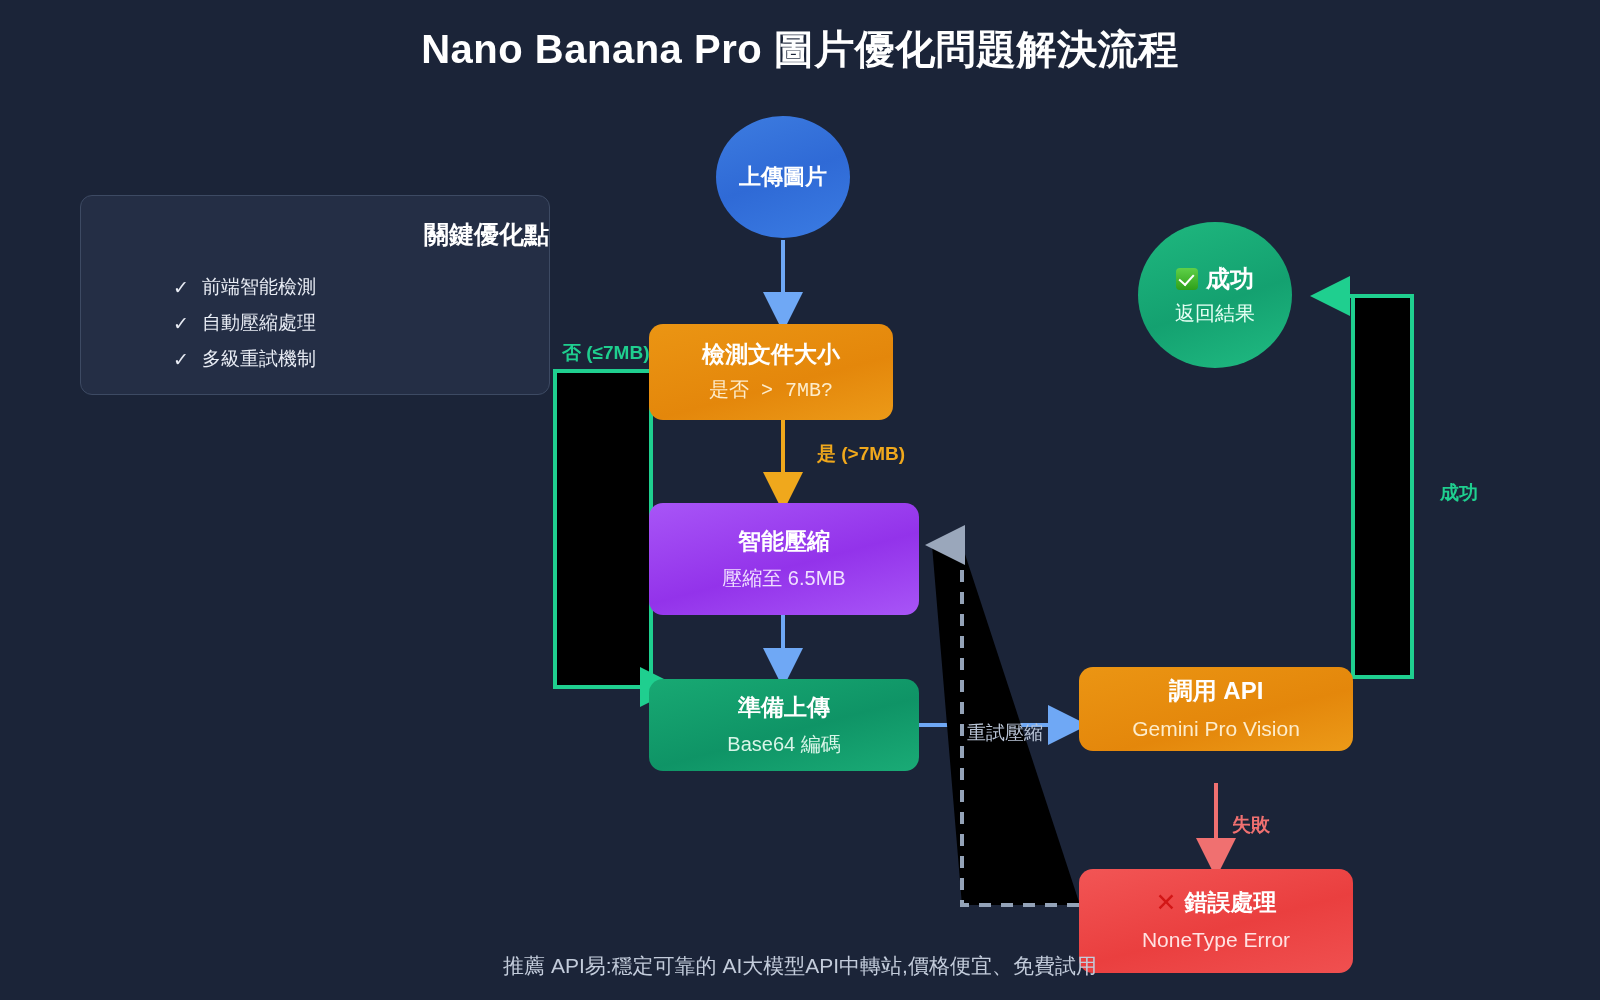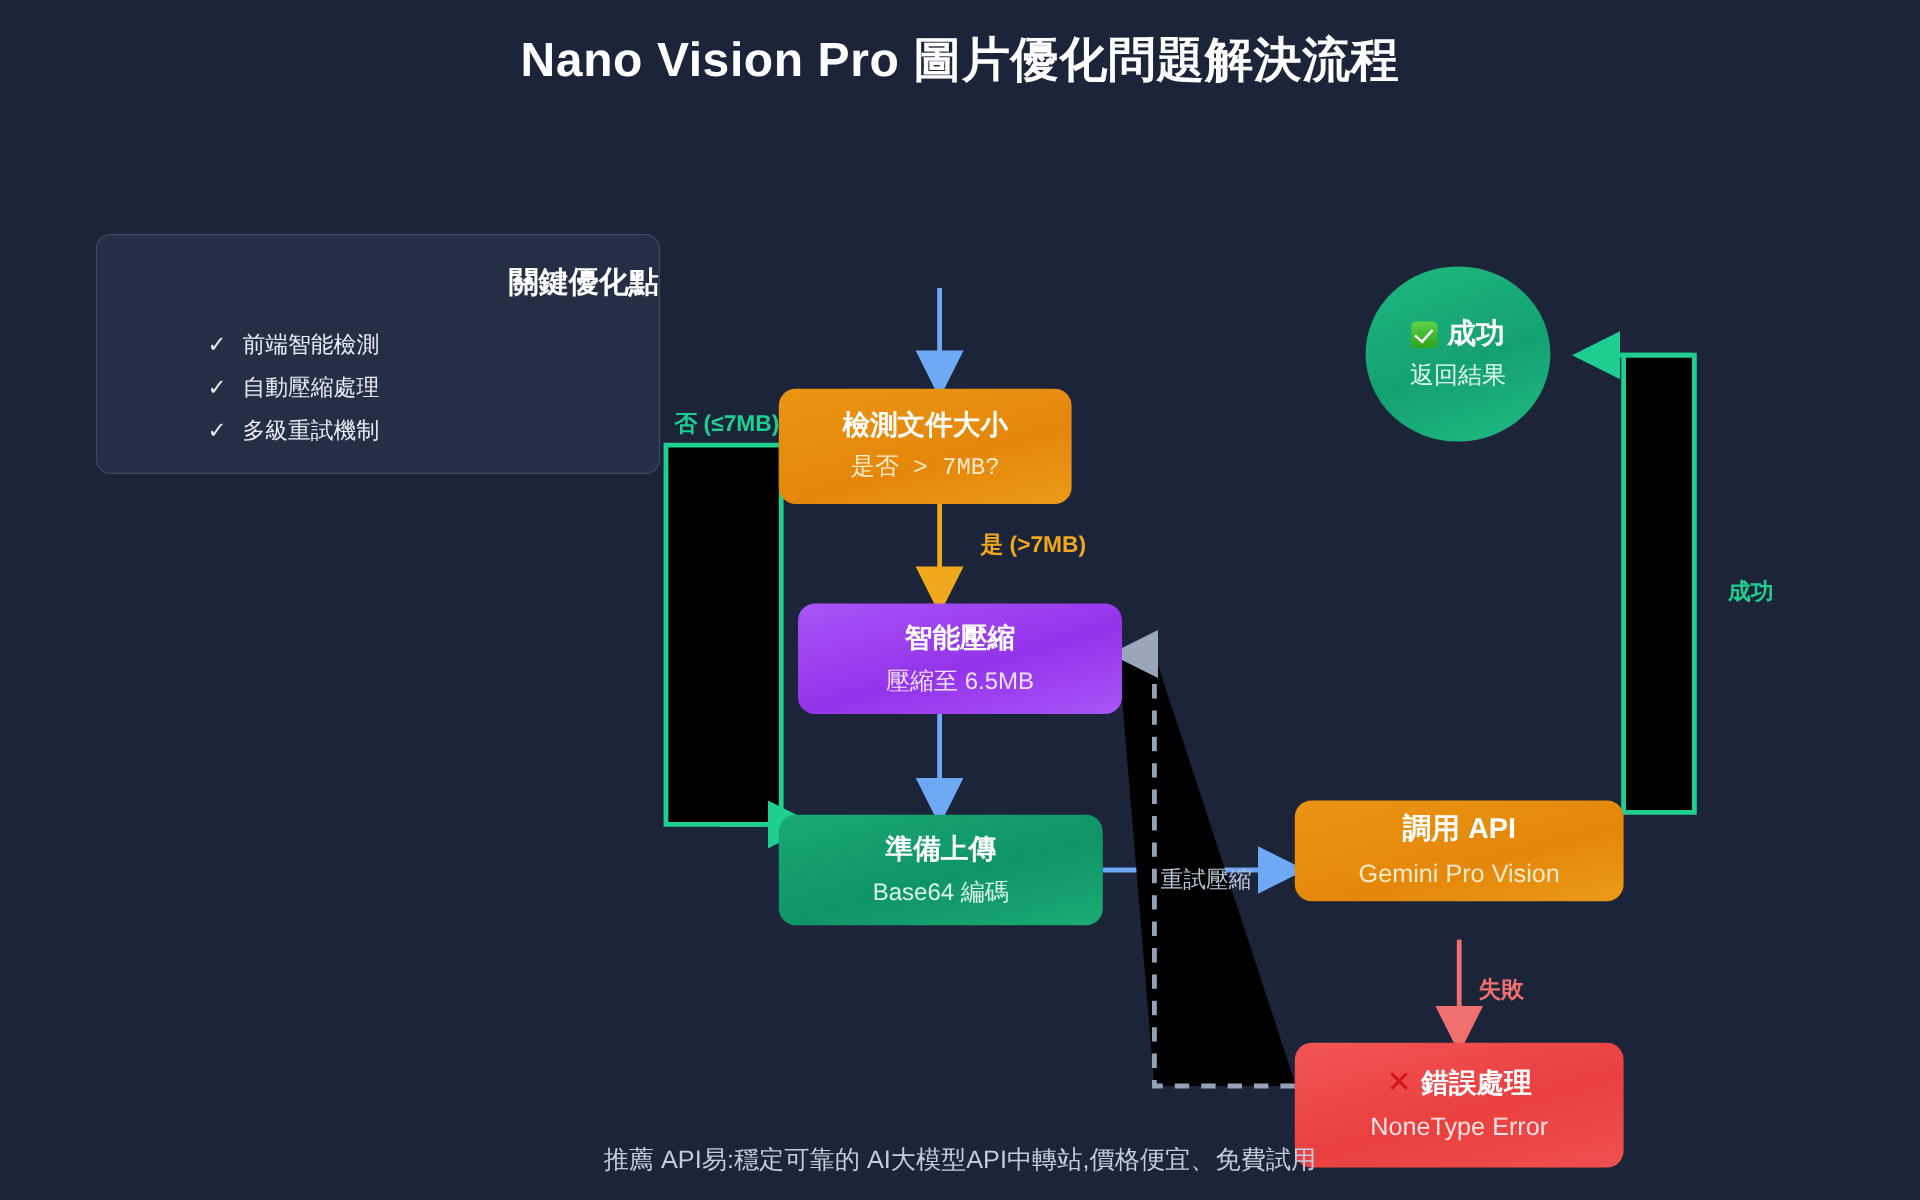--- a/index.html
+++ b/index.html
@@ -105,24 +105,23 @@
   .n-detect {
     left: 649px; top: 324px;
     width: 244px; height: 96px;
     border-radius: 14px;
     background: linear-gradient(165deg, #eb9513 0%, #e4870b 60%, #ec9a18 100%);
   }
   .n-detect .nl2 { color: #fdeccb; font-family: Liberation Mono, monospace; }
 
   .n-compress {
     left: 649px; top: 503px;
-    width: 270px; height: 92px;
+    width: 270px; height: 112px;
     border-radius: 14px;
     background: linear-gradient(165deg, #a855f7 0%, #9333ea 55%, #a855f7 100%);
-    margin-left: 16px;
   }
   .n-compress .nl2 { color: #f0e0ff; }
 
   .n-prepare {
     left: 649px; top: 679px;
     width: 270px; height: 92px;
     border-radius: 14px;
     background: linear-gradient(165deg, #18a973 0%, #0f9466 55%, #1aab76 100%);
   }
   .n-prepare .nl2 { color: #d8f5e8; }
@@ -244,40 +243,43 @@
 
     <path d="M1216,783 L1216,858" fill="none" stroke="#f07070" stroke-width="4" marker-end="url(#ah-red)"></path>
 
     <path d="M1353,677 L1412,677 L1412,296 L1353,296 Z" fill="#000000" stroke="#1fcf8f" stroke-width="4"></path>
     <path d="M1410,296 L1330,296" fill="none" stroke="#1fcf8f" stroke-width="4" marker-end="url(#ah-green)"></path>
 
     <path d="M932,545 L962,545 L1080,905 L962,905 Z" fill="#000000" stroke="none"></path>
     <path d="M1079,905 L962,905 L962,545 L945,545" fill="none" stroke="#94a3b8" stroke-width="4" stroke-dasharray="12 10" marker-end="url(#ah-gray)"></path>
   </svg>
 
-  <div class="title">Nano Vision Pro 圖片優化問題解決流程</div>
+  <div class="title">Nano Banana Pro 圖片優化問題解決流程</div>
 
   <div class="legend">
     <div class="legend-title">關鍵優化點</div>
     <div class="legend-list">
       <div class="legend-item">
         <span class="legend-check">✓</span>
         <span>前端智能檢測</span>
       </div>
       <div class="legend-item">
         <span class="legend-check">✓</span>
         <span>自動壓縮處理</span>
       </div>
       <div class="legend-item">
         <span class="legend-check">✓</span>
         <span>多級重試機制</span>
       </div>
     </div>
   </div>
 
+  <div class="node circle n-upload">
+    <div class="nl1">上傳圖片</div>
+  </div>
 
   <div class="node n-detect">
     <div class="nl1">檢測文件大小</div>
     <div class="nl2">是否 &gt; 7MB?</div>
   </div>
 
   <div class="node n-compress">
     <div class="nl1">智能壓縮</div>
     <div class="nl2">壓縮至 6.5MB</div>
   </div>

